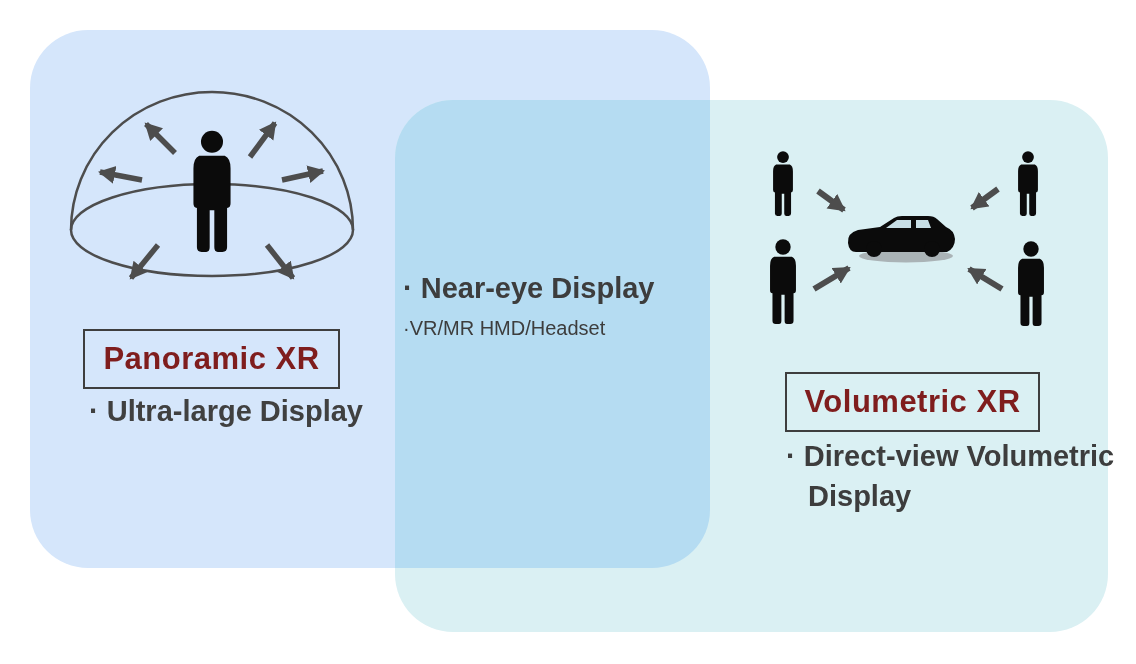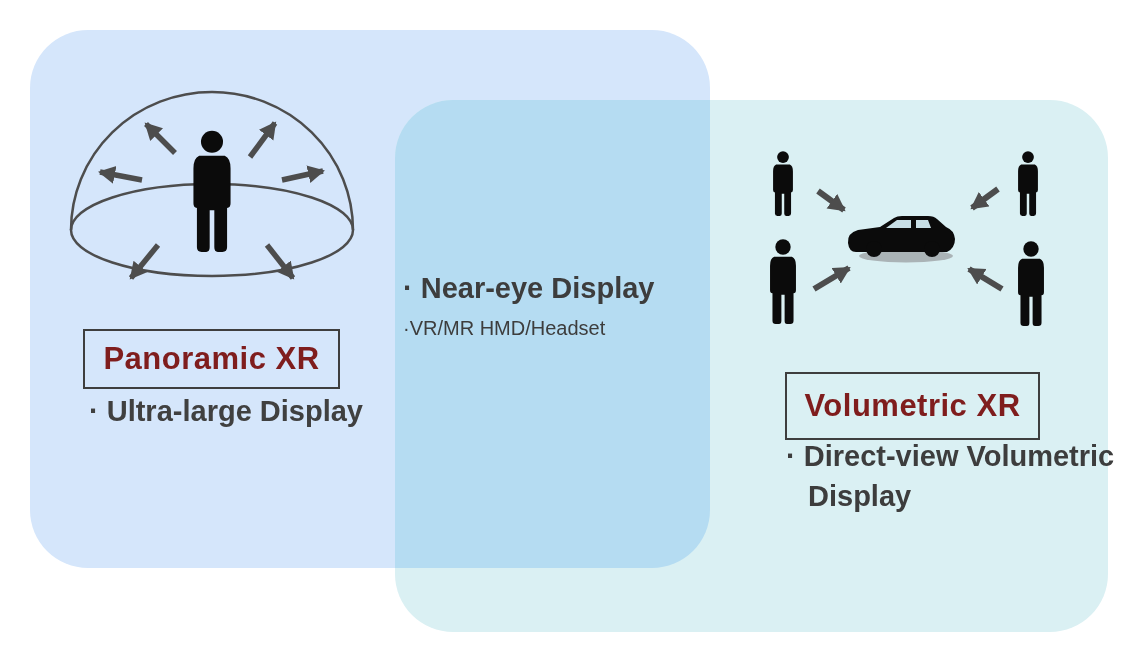--- a/index.html
+++ b/index.html
@@ -13,21 +13,21 @@
   .overlap-region { position:absolute; left:395px; top:100px; width:315px; height:468px;
     border-radius:58px 0 58px 0; }
   svg.art { position:absolute; left:0; top:0; width:1136px; height:664px; pointer-events:none; }
 
   .label-box {
     position:absolute; border:2.5px solid #3e3e3e; box-sizing:border-box;
     display:flex; align-items:center; justify-content:center;
     font-size:31px; font-weight:bold; color:#7f1d1d; letter-spacing:0.5px;margin-top:12px;
   }
   .box-panoramic { left:83px; top:317px; width:257px; height:60px; }
-  .box-volumetric { left:785px; top:360px; width:255px; height:68px; }
+  .box-volumetric { left:785px; top:360px; width:255px; height:60px; }
 
   .bold-list {
     position:absolute; left:64px; top:390px;
     font-size:29px; font-weight:bold; line-height:42px; color:#404040;margin-left:25px;
   }
   .mid-block { position:absolute; left:403px; top:270px; color:#3d3d3d; }
   .mid-heading { font-size:29px; font-weight:bold; line-height:36px; }
   .sub-list { font-size:20px; font-weight:normal; line-height:33px; margin-top:6px; color:#3d3d3d; }
 
   .right-block { position:absolute; left:786px; top:436px; width:392px; color:#3d3d3d; }

